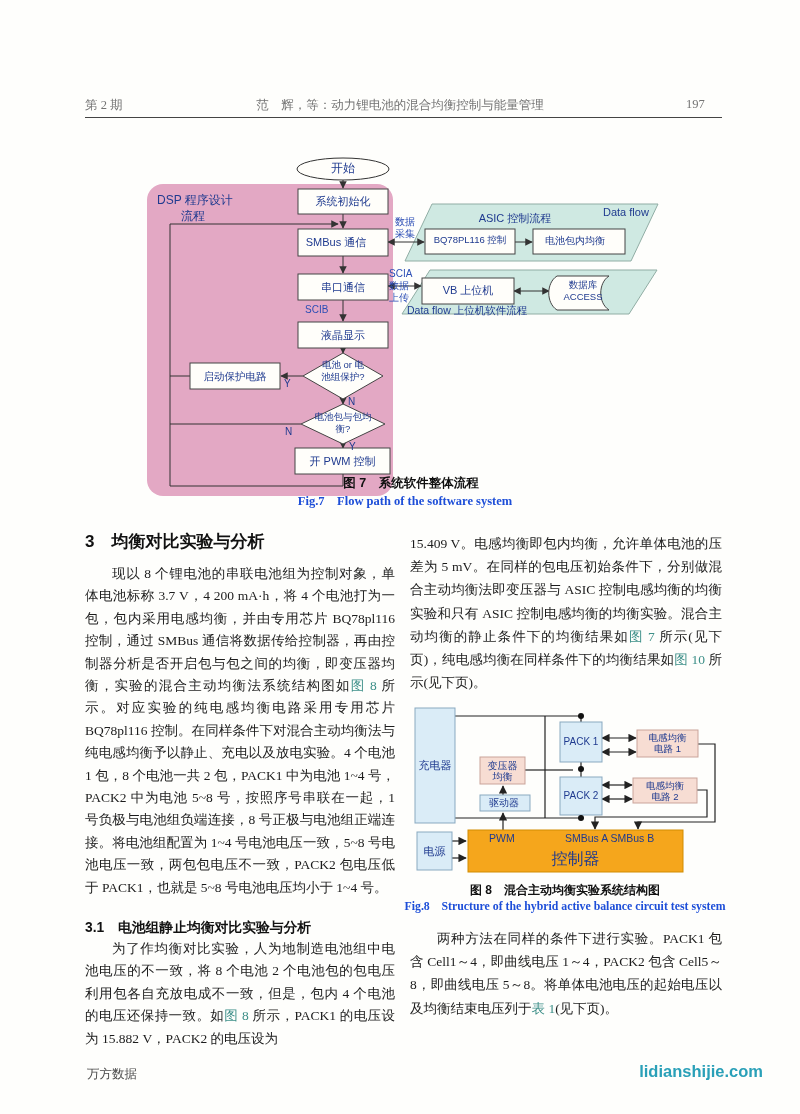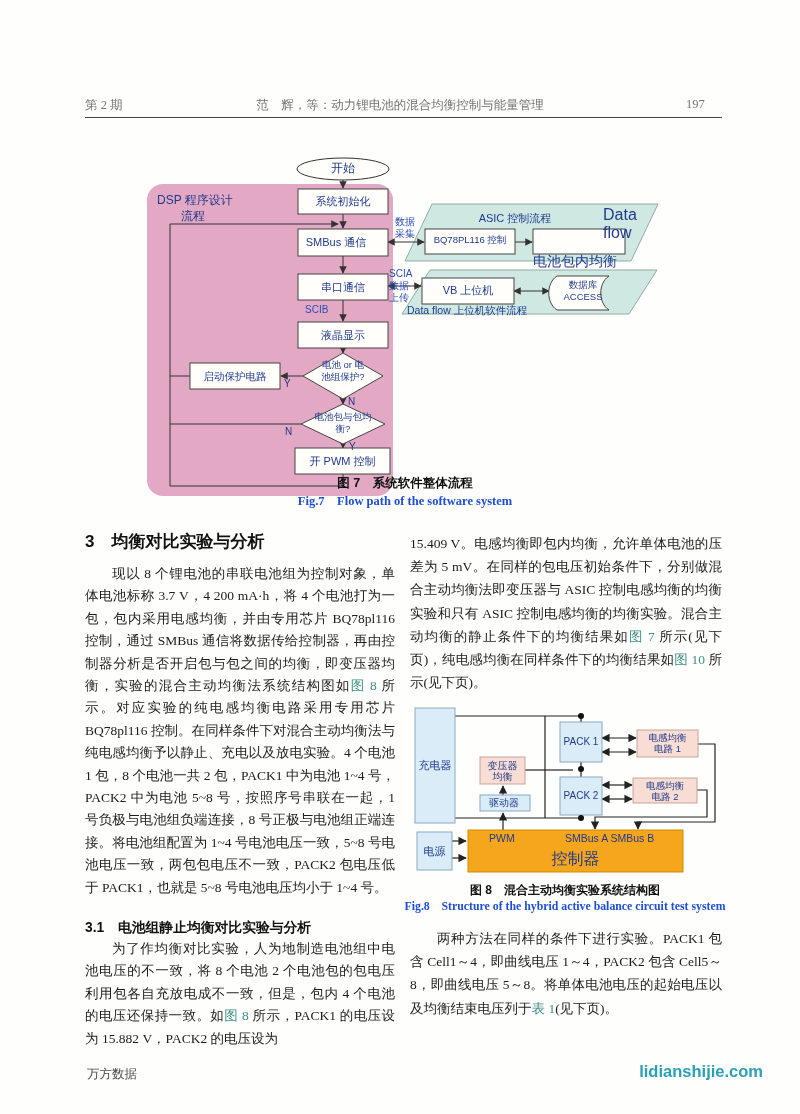--- a/index.html
+++ b/index.html
@@ -99,30 +99,30 @@
     <div class="abs flabel navy" style="left:203px;top:242px;font-size:10px;">N</div>
     <div class="abs flabel navy" style="left:140px;top:272px;font-size:10px;">N</div>
     <div class="abs flabel navy" style="left:204px;top:287px;font-size:10px;">Y</div>
     <div class="abs flabel blue" style="left:250px;top:62px;font-size:10px;">数据</div>
     <div class="abs flabel blue" style="left:250px;top:74px;font-size:10px;">采集</div>
     <div class="abs flabel blue" style="left:244px;top:114px;font-size:10px;">SCIA</div>
     <div class="abs flabel blue" style="left:244px;top:126px;font-size:10px;">数据</div>
     <div class="abs flabel blue" style="left:244px;top:138px;font-size:10px;">上传</div>
     <div class="abs flabel blue" style="left:160px;top:150px;font-size:10px;">SCIB</div>
     <div class="abs flabel navy ctr" style="left:300px;top:58px;width:140px;font-size:11px;">ASIC 控制流程</div>
-    <div class="abs flabel navy" style="left:430px;top:52px;font-size:16px;padding-left:28px;">Data flow</div>
+    <div class="abs flabel navy" style="left:430px;top:52px;font-size:11px;padding-left:28px;">Data flow</div>
     <div class="abs flabel navy ctr" style="left:280px;top:81px;width:90px;font-size:9.5px;">BQ78PL116 控制</div>
-    <div class="abs flabel navy ctr" style="left:388px;top:99px;width:84px;font-size:14px;">电池包内均衡</div>
+    <div class="abs flabel navy ctr" style="left:388px;top:81px;width:84px;font-size:10px;">电池包内均衡</div>
     <div class="abs flabel navy ctr" style="left:277px;top:130px;width:92px;font-size:11px;">VB 上位机</div>
     <div class="abs flabel navy ctr" style="left:408px;top:126px;width:60px;font-size:9.5px;">数据库</div>
     <div class="abs flabel navy ctr" style="left:408px;top:138px;width:60px;font-size:9.5px;">ACCESS</div>
     <div class="abs flabel navy" style="left:262px;top:150px;font-size:10.5px;">Data flow 上位机软件流程</div>
   </div>
 
-  <div class="abs cap-cn" style="left:85px;top:475px;width:640px;">图 7　系统软件整体流程</div>
+  <div class="abs cap-cn" style="left:91px;top:475px;width:640px;">图 7　系统软件整体流程</div>
   <div class="abs cap-en" style="left:85px;top:493px;width:640px;">Fig.7　Flow path of the software system</div>
 
   <div class="abs h3" style="left:85px;top:530px;">3　均衡对比实验与分析</div>
 
   <div class="abs body-text indent" style="left:85px;top:563px;width:310px;">
     <span>现以 8 个锂电池的串联电池组为控制对象，单体电池标称 3.7 V，4 200 mA·h，将 4 个电池打为一包，包内采用电感均衡，并由专用芯片 BQ78pl116 控制，通过 SMBus 通信将数据传给控制器，再由控制器分析是否开启包与包之间的均衡，即变压器均衡，实验的混合主动均衡法系统结构图如</span><span class="figref">图 8</span><span> 所示。对应实验的纯电感均衡电路采用专用芯片 BQ78pl116 控制。在同样条件下对混合主动均衡法与纯电感均衡予以静止、充电以及放电实验。4 个电池 1 包，8 个电池一共 2 包，PACK1 中为电池 1~4 号，PACK2 中为电池 5~8 号，按照序号串联在一起，1 号负极与电池组负端连接，8 号正极与电池组正端连接。将电池组配置为 1~4 号电池电压一致，5~8 号电池电压一致，两包包电压不一致，PACK2 包电压低于 PACK1，也就是 5~8 号电池电压均小于 1~4 号。</span>
   </div>
   <div class="abs h31" style="left:85px;top:919px;">3.1　电池组静止均衡对比实验与分析</div>
   <div class="abs body-text indent" style="left:85px;top:938px;width:310px;">
     <span>为了作均衡对比实验，人为地制造电池组中电池电压的不一致，将 8 个电池 2 个电池包的包电压利用包各自充放电成不一致，但是，包内 4 个电池的电压还保持一致。如</span><span class="figref">图 8</span><span> 所示，PACK1 的电压设为 15.882 V，PACK2 的电压设为</span>

